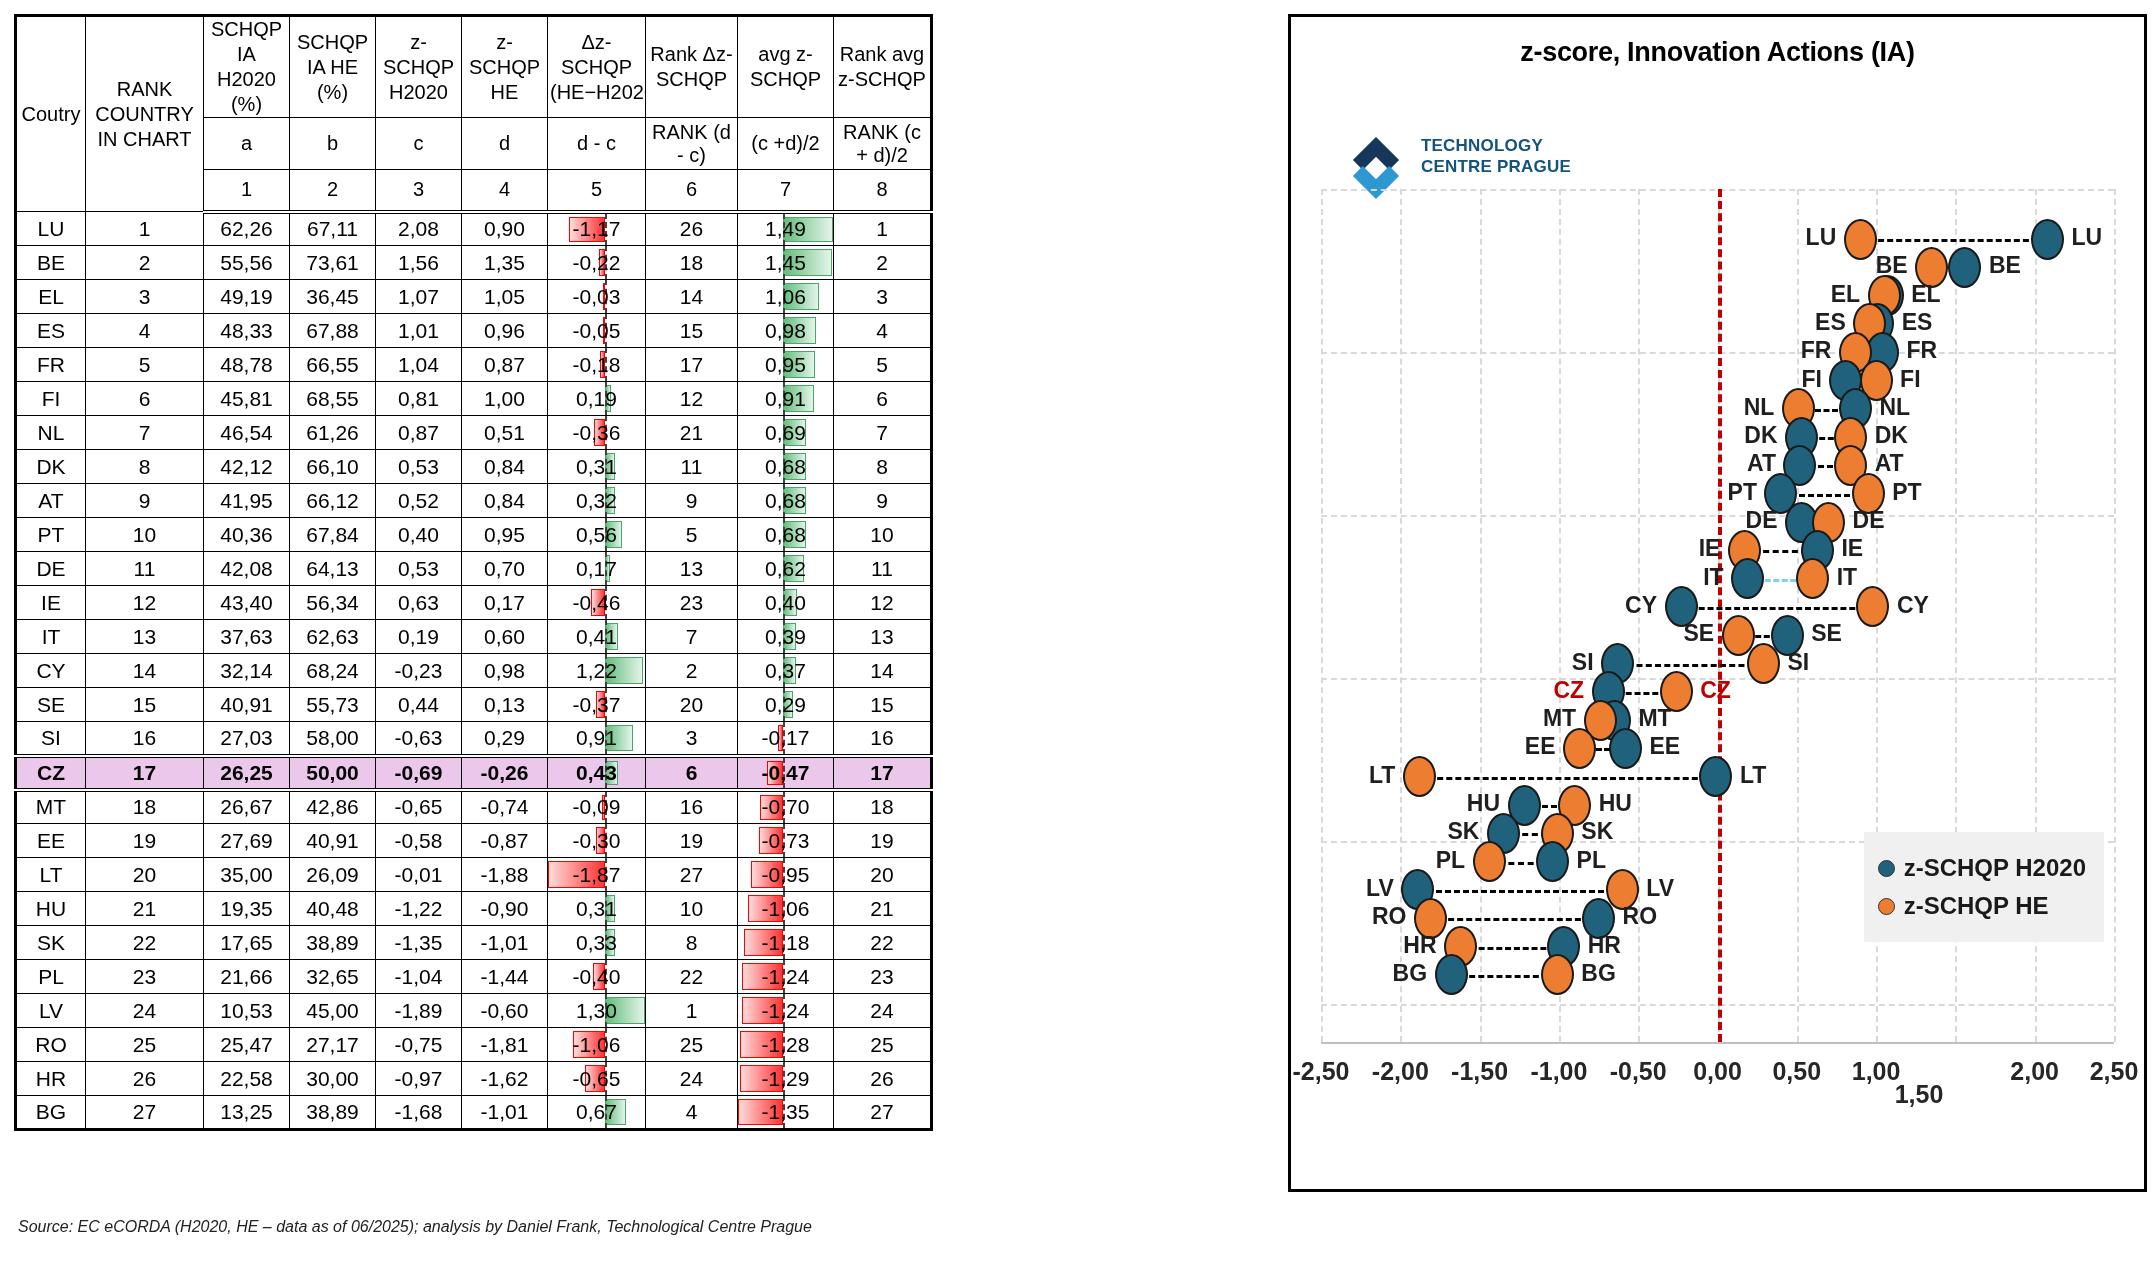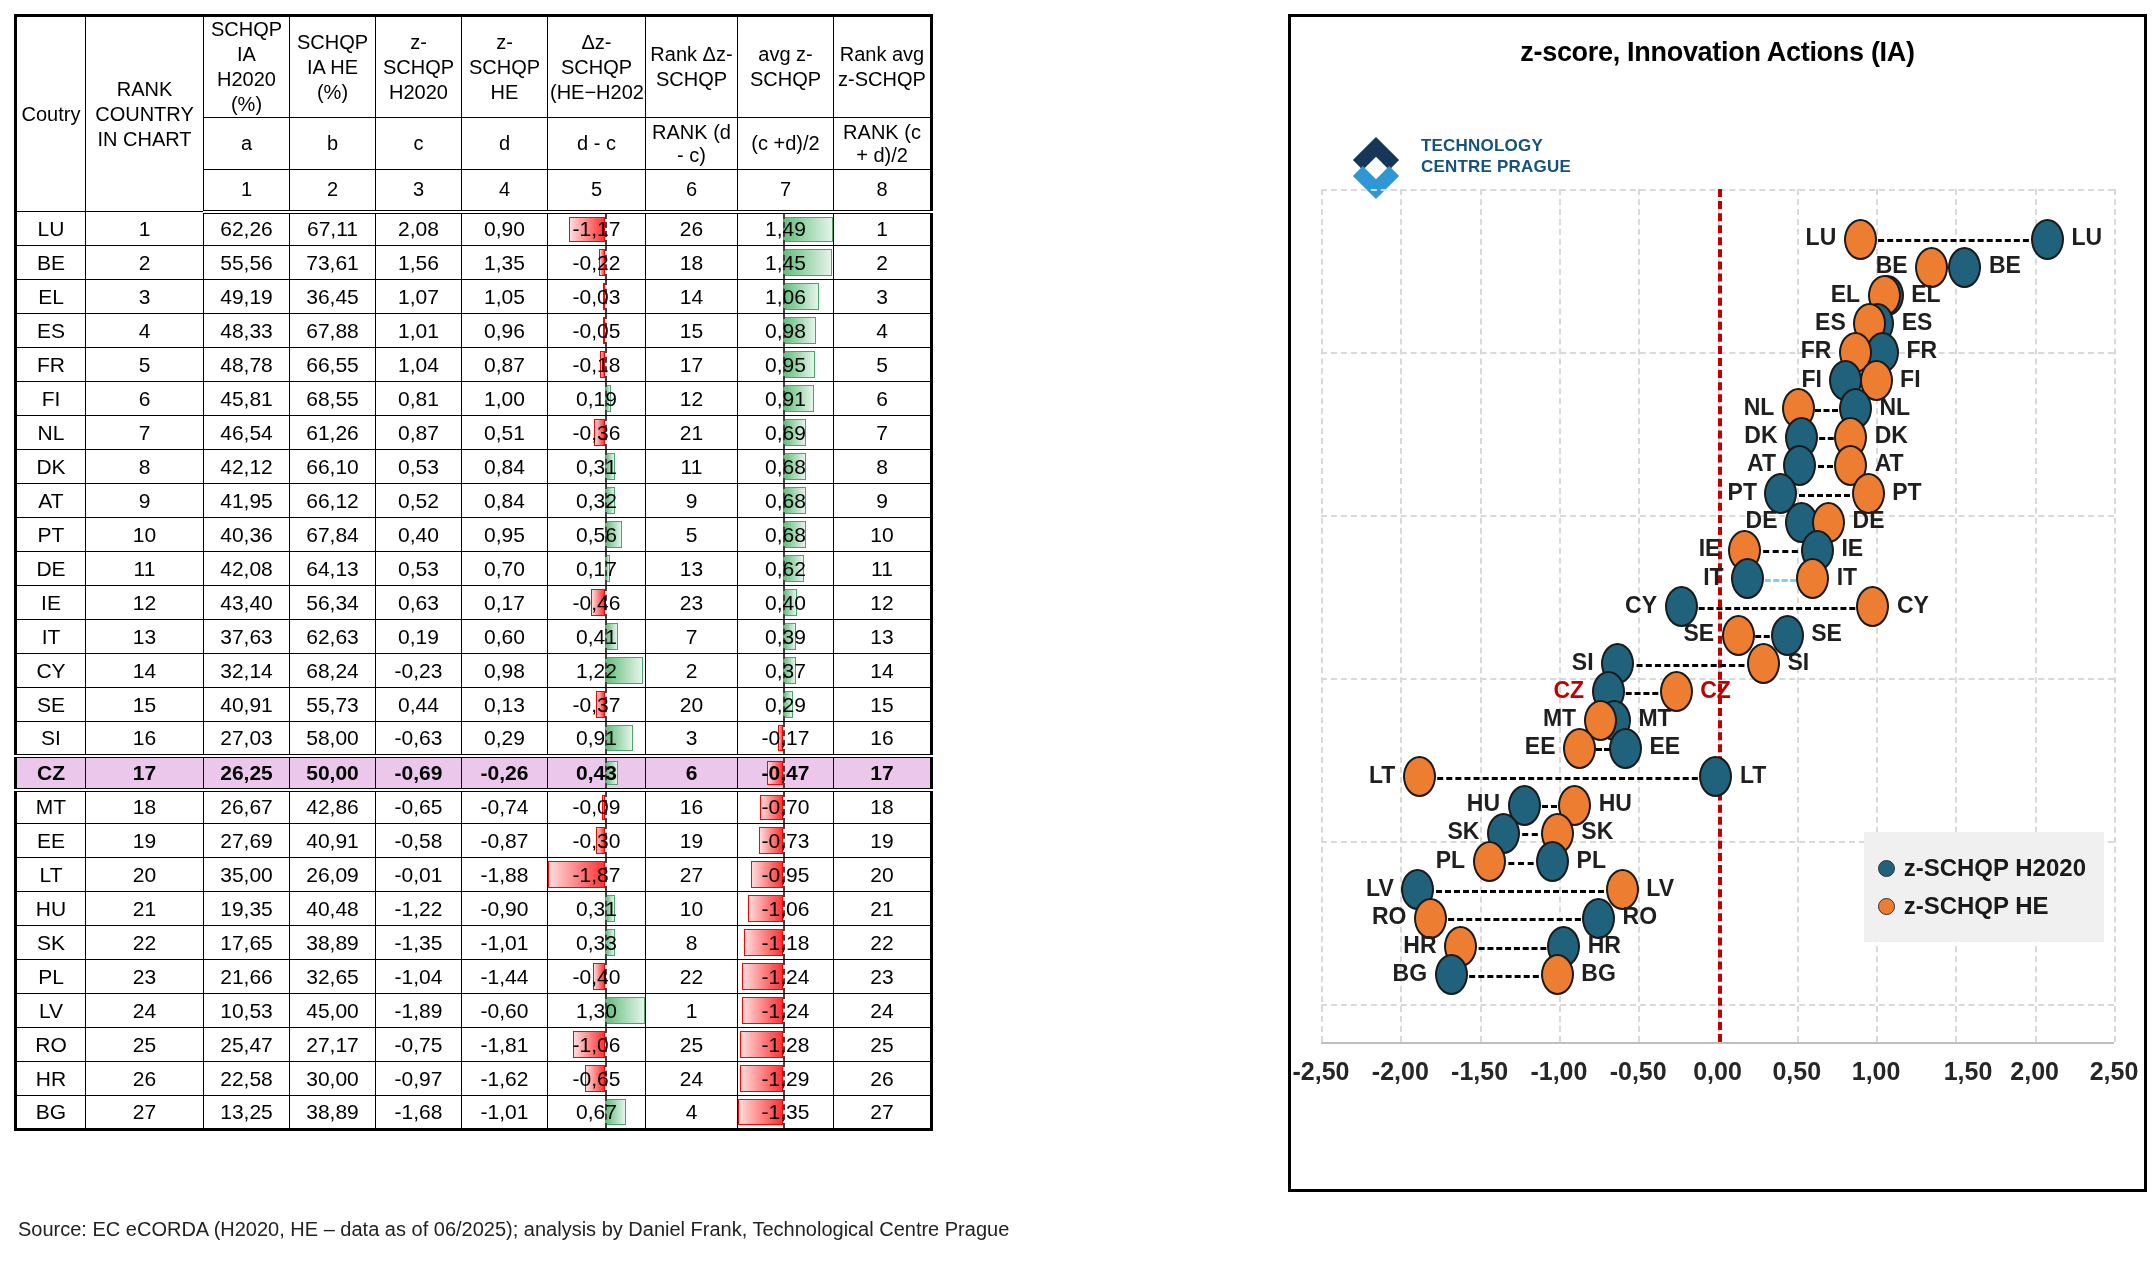--- a/index.html
+++ b/index.html
@@ -18,21 +18,21 @@
   tbody td { height:34px; font-size:21px; }
   tr.hl td { background:#ecc7ec; font-weight:700; border-top:4px double #000; border-bottom:4px double #000; }
   td.barcell { position:relative; }
   td.barcell .axisline { position:absolute; top:-1px; bottom:-1px; width:0;
                          border-left:2px dashed #404040; z-index:1; }
   td.barcell .bar { position:absolute; top:3px; bottom:3px; z-index:0; }
   td.barcell .bar.neg { background:linear-gradient(to left,#ff3333,#ffdcdc); border:1px solid #ff0000; }
   td.barcell .bar.pos { background:linear-gradient(to right,#63be7b,#e4f4ea); border:1px solid #4aa568; }
   td.barcell .val { position:relative; z-index:2; }
 
-  .source-note { position:absolute; left:18px; top:1218px; font-size:20px; color:#222; }
+  .source-note { position:absolute; left:18px; top:1218px; font-size:16px; font-style:italic; color:#222; }
 
   
   .chart-box { position:absolute; left:1288px; top:14px; width:859px; height:1178px;
                border:3px solid #000; background:#fff; }
   .chart-title { margin-top:18px; text-align:center; font-size:27px; font-weight:700;
                  color:#000; line-height:1.3; letter-spacing:-0.3px; }
 
   .logo { position:absolute; left:52px; top:118px; display:flex; align-items:flex-start; gap:12px; }
   .logo-text { font-size:17px; font-weight:700; color:#14537e; line-height:1.25; letter-spacing:0.2px; }
 
@@ -620,19 +620,19 @@
       </div>
     <div id="xticks">
         <div class="xtick" style="left: 0px;">-2,50</div>
         <div class="xtick" style="left: 79.3px;">-2,00</div>
         <div class="xtick" style="left: 158.6px;">-1,50</div>
         <div class="xtick" style="left: 237.9px;">-1,00</div>
         <div class="xtick" style="left: 317.2px;">-0,50</div>
         <div class="xtick" style="left: 396.5px;">0,00</div>
         <div class="xtick" style="left: 475.8px;">0,50</div>
         <div class="xtick" style="left: 555.1px;">1,00</div>
-        <div class="xtick" style="left: 647px;">1,50</div>
+        <div class="xtick" style="left: 598px; margin-top: 23px;">1,50</div>
         <div class="xtick" style="left: 713.7px;">2,00</div>
         <div class="xtick" style="left: 793px;">2,50</div>
       </div>
   </div>
 
 </div>
 
 </body></html>

